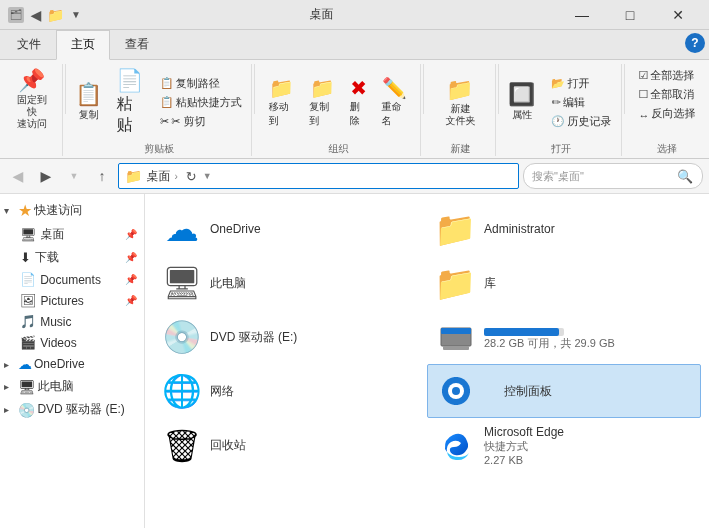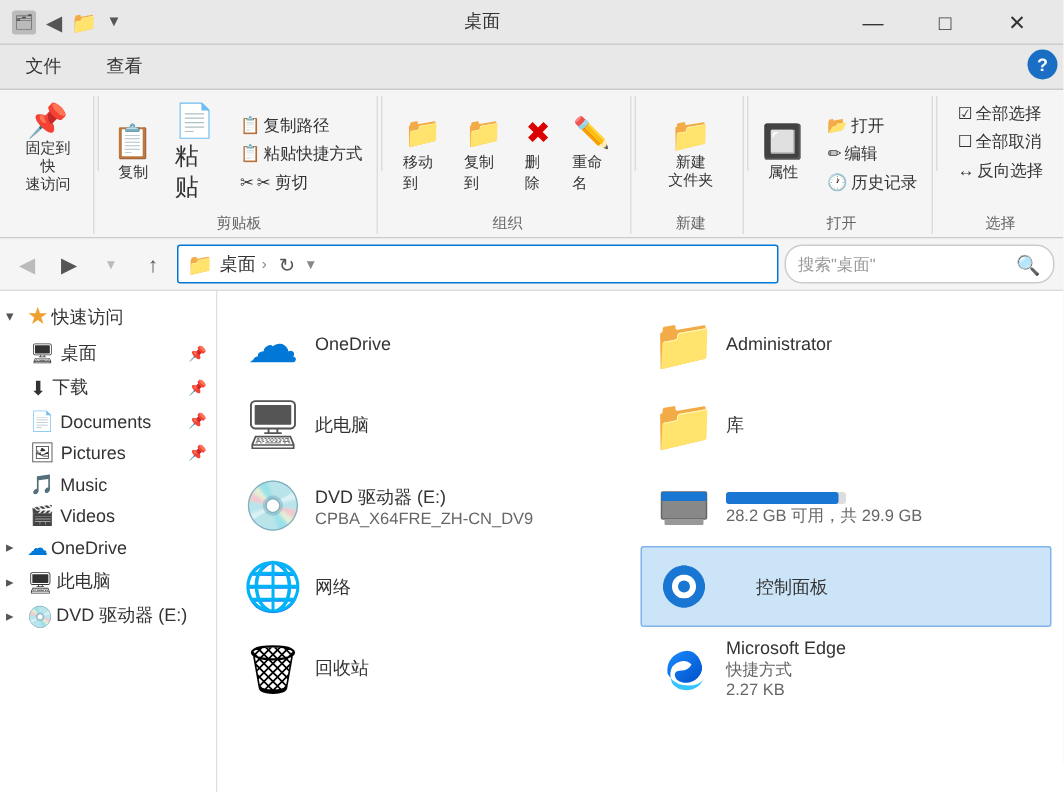--- a/index.html
+++ b/index.html
@@ -256,20 +256,21 @@
   <div class="title-controls">
     <div class="title-btn">—</div>
     <div class="title-btn">□</div>
     <div class="title-btn close">✕</div>
   </div>
 </div>
 
 <div class="ribbon">
   <div class="ribbon-tabs">
     <div class="ribbon-tab">文件</div>
+    <div class="ribbon-tab active">主页</div>
     <div class="ribbon-tab">查看</div>
     <div class="help-btn" style="margin-left: auto; margin-right: 4px; margin-bottom: 4px;">?</div>
   </div>
   <div class="ribbon-content">
 
     <div class="ribbon-group">
       <div class="ribbon-btn-large">
         <span style="font-size:22px;">📌</span>
         <span style="font-size:10px; text-align:center; line-height:1.2;">固定到快<br>速访问</span>
       </div>
@@ -498,21 +499,20 @@
           <span class="file-name">库</span>
         </div>
       </div>
 
       <div class="file-item">
         <div class="file-icon">
             <span style="font-size:32px; color:#4a90d9;">💿</span>
           </div>
         <div class="file-info">
           <span class="file-name">DVD 驱动器 (E:)</span>
-          <span class="file-detail">CPBA_X64FRE_ZH-CN_DV9</span>
         </div>
       </div>
 
       <div class="file-item">
         <div class="file-icon">
           <svg width="38" height="38" viewBox="0 0 38 38">
             <rect x="4" y="10" width="30" height="18" rx="1" fill="#888" stroke="#666" stroke-width="1"></rect>
             <rect x="4" y="10" width="30" height="6" rx="1" fill="#1976d2"></rect>
             <rect x="6" y="28" width="26" height="4" rx="1" fill="#999"></rect>
           </svg>

